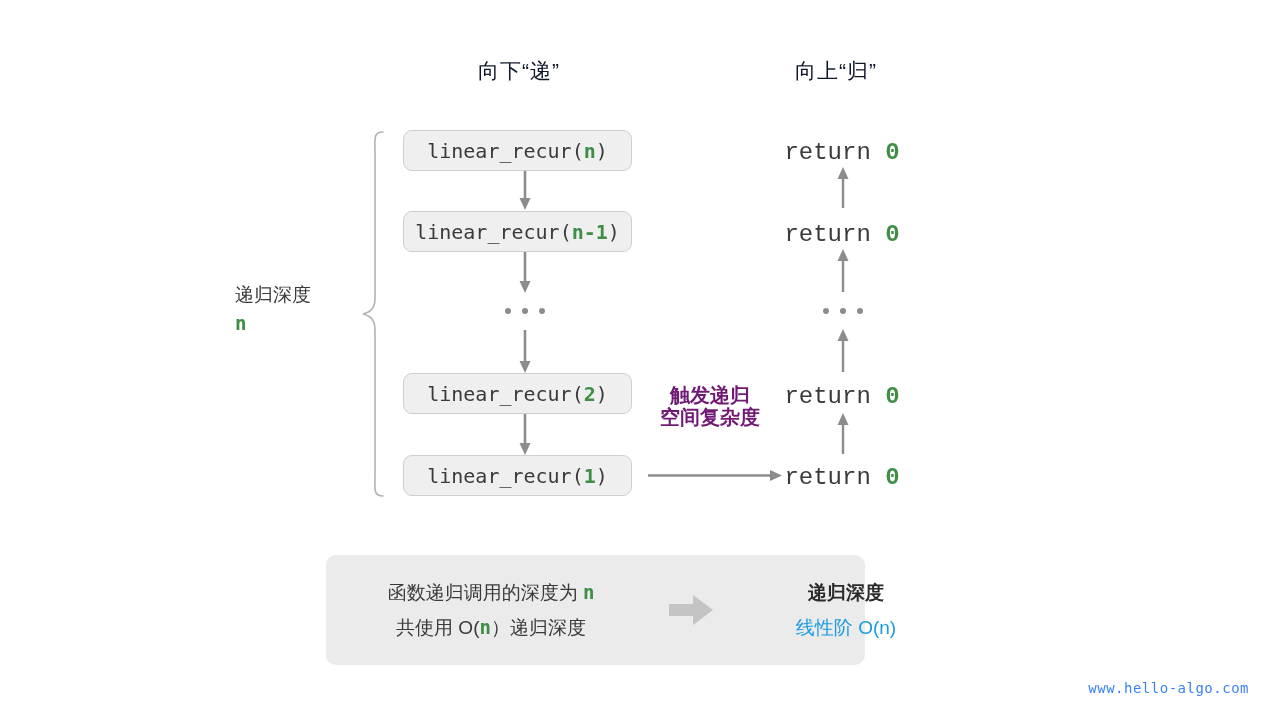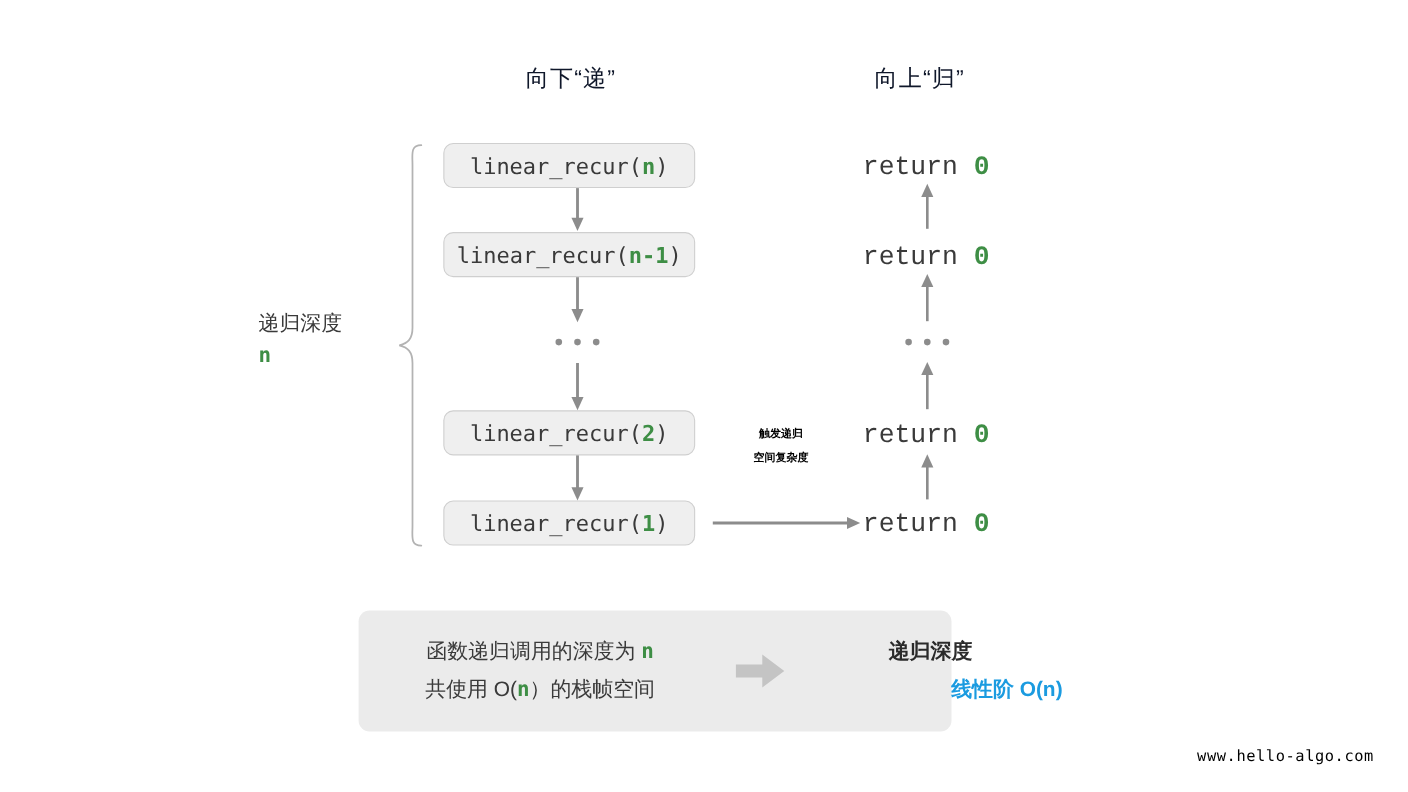--- a/index.html
+++ b/index.html
@@ -87,23 +87,23 @@
   }
   .depth-label .l2 {
     font-size: 19px;
     font-weight: bold;
     color: #3e8e45;
     font-family: "DejaVu Sans Mono", monospace;
     line-height: 30px;
   }
 
   .trigger-label {
-    font-size: 10px;
+    font-size: 20px;
     font-weight: bold;
-    color: #000000;
+    color: #701a75;
     line-height: 22px;
     text-align: center;
     transform: translateX(-50%);
     white-space: nowrap;
   }
 
   
   .summary {
     box-sizing: border-box;
     background: #ebebeb;
@@ -128,32 +128,31 @@
     white-space: nowrap;
   }
   .sum-right .title {
     font-size: 19px;
     font-weight: bold;
     color: #2b2b2b;
     line-height: 35px;
   }
   .sum-right .value {
     font-size: 19px;
-    font-weight: bold;
+    font-weight: normal;
     color: #1b9be0;
     line-height: 35px;
-    text-align: right;
   }
   .block-arrow { flex: 0 0 auto; width: 70px; display: flex; justify-content: center; }
 
   
   .watermark {
     font-family: "DejaVu Sans Mono", monospace;
     font-size: 14px;
-    color: #000000;
+    color: #3b82f6;
     letter-spacing: 0.5px;
     white-space: nowrap;
     transform: translateX(-100%);
     text-align: right;
   }
   svg { display: block; overflow: visible; }
 </style>
 </head>
 <body>
 
@@ -264,21 +263,21 @@
     <i></i>
   </div>
 
   <div class="abs summary" style="left:326px; top:555px; width:539px; height:110px;">
 
     <div class="sum-left">
       <div>
         <span>函数递归调用的深度为 </span><span class="g">n</span>
       </div>
       <div>
-        <span>共使用 O(</span><span class="g">n</span><span>）的栈帧空间</span>
+        <span>共使用 O(</span><span class="g">n</span><span>）递归深度</span>
       </div>
     </div>
 
     <div class="block-arrow">
       <svg width="48" height="34">
         <path d="M 2 11 L 26 11 L 26 2 L 46 17 L 26 32 L 26 23 L 2 23 Z" fill="#c4c4c4"></path>
       </svg>
     </div>
 
     <div class="sum-right">

